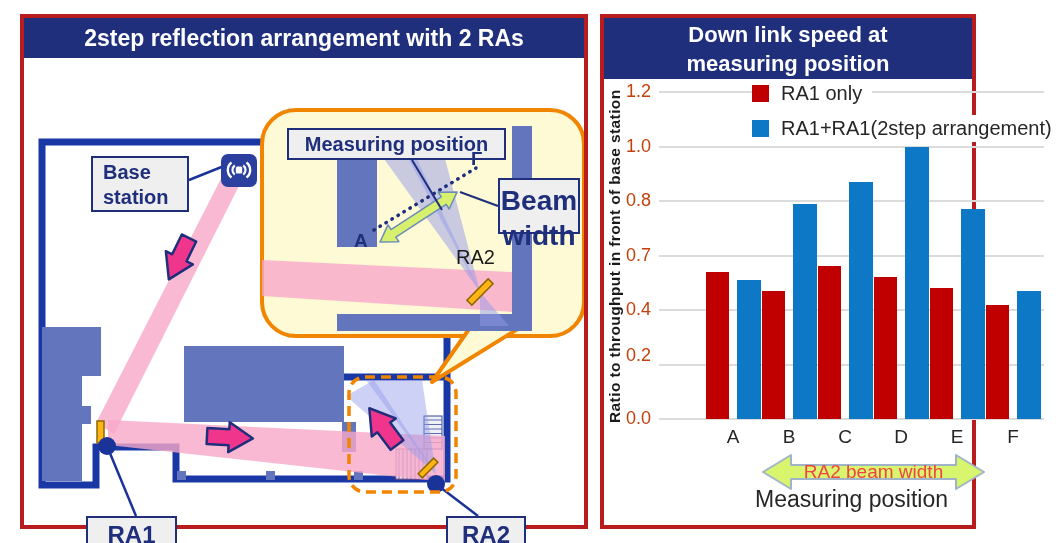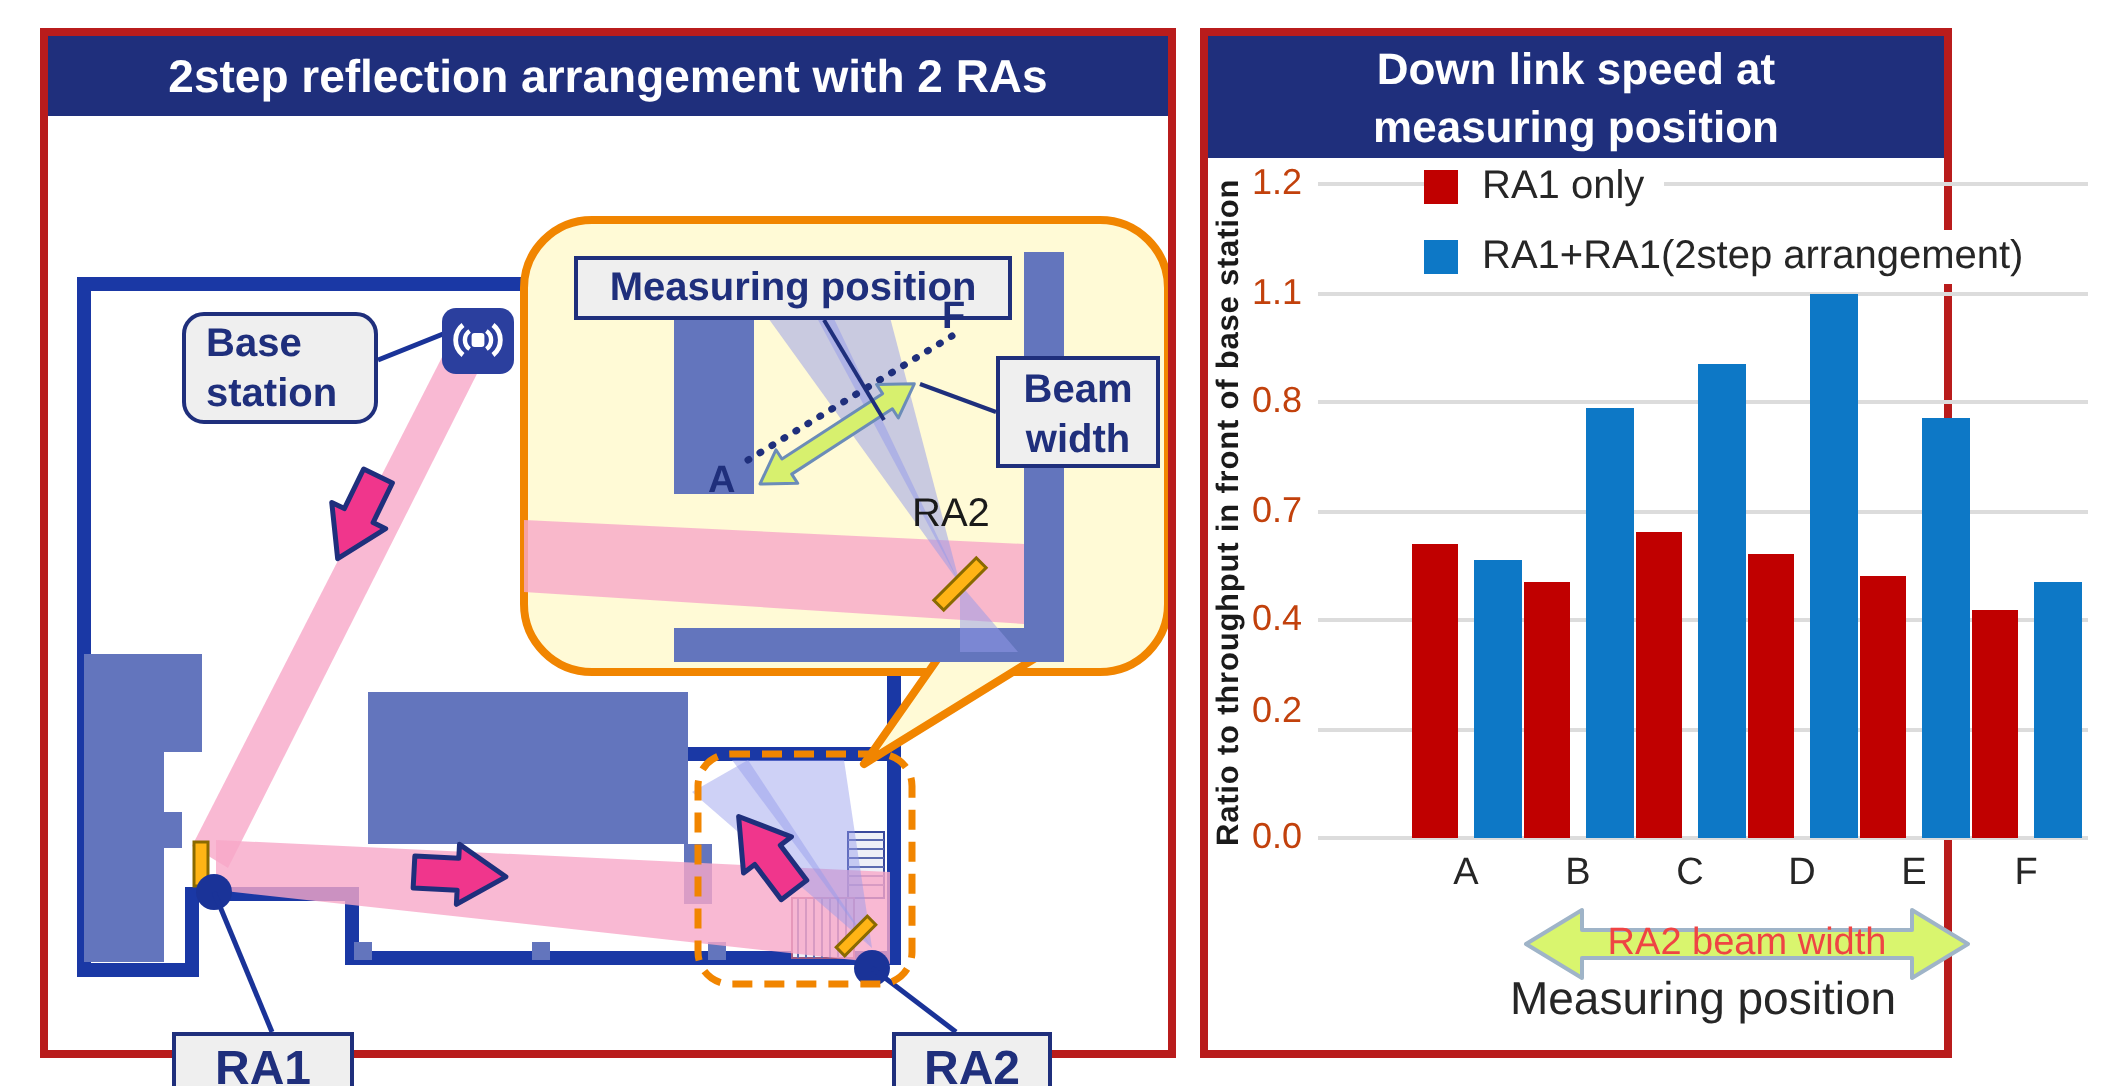--- a/index.html
+++ b/index.html
@@ -14,21 +14,21 @@
   .diagram-wrap{position:absolute;left:0;top:40px;width:560px;height:467px;}
   svg{display:block;}
   .lblbox{position:absolute;background:#efefef;border:2.5px solid #1f2f7c;color:#1f2f7c;font-weight:bold;box-sizing:border-box;}
   .blacktxt{position:absolute;color:#1a1a1a;font-size:20px;line-height:1.15;font-weight:500;}
   .pointltr{position:absolute;color:#1f2f7c;font-weight:bold;font-size:19px;}
   
   .gridline{position:absolute;height:2px;background:#dcdcdc;}
   .ticklbl{position:absolute;width:40px;text-align:right;font-size:18px;color:#c2410c;}
   .bar{position:absolute;}
   .catlbl{position:absolute;width:40px;text-align:center;font-size:19px;color:#262626;}
-  .legend-row{position:absolute;display:flex;align-items:center;gap:12px;background:#ffffff;padding:2px 10px 2px 0;}
+  .legend-row{position:absolute;display:flex;align-items:center;gap:12px;background:#ffffff;padding:2px 10px 2px 0;margin-left:40px;}
   .legend-swatch{width:17px;height:17px;flex:0 0 auto;}
   .legend-text{font-size:20px;color:#262626;white-space:nowrap;}
   #y-axis-label{position:absolute;left:2px;top:66px;height:345px;width:24px;writing-mode:vertical-rl;transform:rotate(180deg);text-align:center;font-size:15.5px;font-weight:bold;color:#1a1a1a;letter-spacing:.4px;}
   #x-axis-label{position:absolute;left:55px;top:468px;width:385px;text-align:center;font-size:23px;color:#262626;}
   #beam-width-annotation{position:absolute;left:157px;top:435px;width:225px;height:38px;}
   #beam-width-annotation .anno-text{position:absolute;left:0;top:8px;width:100%;text-align:center;font-size:19px;color:#ef4444;}
 </style>
 </head>
 <body>
 
@@ -122,28 +122,28 @@
       </g>
 
       <g transform="translate(456,234) rotate(45)">
         <rect x="-3.5" y="-15" width="7" height="30" fill="#ffb415" stroke="#8a6a00" stroke-width="1.5"></rect>
       </g>
 
       <line x1="388" y1="102" x2="418" y2="152" stroke="#1f2f7c" stroke-width="2"></line>
       <line x1="474" y1="148" x2="436" y2="134" stroke="#1f2f7c" stroke-width="2"></line>
     </svg>
 
-    <div class="lblbox" style="left:67px;top:98px;width:98px;height:56px;font-size:20px;line-height:1.25;padding:2px 4px 0 10px;border-radius:11px;">
+    <div class="lblbox" style="left:67px;top:98px;width:98px;height:56px;font-size:20px;line-height:1.25;padding:2px 4px 0 10px;">
       <span>Base station</span>
     </div>
     <div class="lblbox" style="left:62px;top:458px;width:91px;height:38px;font-size:24px;text-align:center;line-height:34px;">RA1</div>
     <div class="lblbox" style="left:422px;top:458px;width:80px;height:38px;font-size:24px;text-align:center;line-height:34px;">RA2</div>
 
     <div class="lblbox" style="left:263px;top:70px;width:219px;height:32px;font-size:20px;text-align:center;line-height:28px;">Measuring position</div>
-    <div class="lblbox" style="left:474px;top:120px;width:82px;height:56px;font-size:20px;text-align:center;line-height:1.25;padding-top:3px;">Beam width</div>
+    <div class="lblbox" style="left:474px;top:120px;width:82px;height:56px;font-size:28px;text-align:center;line-height:1.25;padding-top:3px;">Beam width</div>
 
     <div class="blacktxt" style="left:432px;top:188px;">RA2</div>
     <div class="pointltr" style="left:330px;top:172px;">A</div>
     <div class="pointltr" style="left:447px;top:90px;">F</div>
   </div>
 </div>
 
 <div class="panel" id="right-panel">
   <div class="panel-header" id="right-header">
     <div>Down link speed at measuring position</div>
@@ -172,21 +172,21 @@
         <div class="bar" style="left: 357px; top: 191.175px; width: 24px; height: 209.825px; background: rgb(13, 120, 198);"></div>
         <div class="bar" style="left: 382px; top: 286.55px; width: 23px; height: 114.45px; background: rgb(192, 0, 0);"></div>
         <div class="bar" style="left: 413px; top: 272.925px; width: 24px; height: 128.075px; background: rgb(13, 120, 198);"></div>
       </div>
     <div id="yticks">
         <div class="ticklbl" style="left: 7px; top: 390px;">0.0</div>
         <div class="ticklbl" style="left: 7px; top: 327px;">0.2</div>
         <div class="ticklbl" style="left: 7px; top: 281px;">0.4</div>
         <div class="ticklbl" style="left: 7px; top: 226.5px;">0.7</div>
         <div class="ticklbl" style="left: 7px; top: 172px;">0.8</div>
-        <div class="ticklbl" style="left: 7px; top: 117.5px;">1.1</div>
+        <div class="ticklbl" style="left: 7px; top: 117.5px;">1.0</div>
         <div class="ticklbl" style="left: 7px; top: 63px;">1.2</div>
       </div>
     <div id="xcats">
         <div class="catlbl" style="left: 109px; top: 408px;">A</div>
         <div class="catlbl" style="left: 165px; top: 408px;">B</div>
         <div class="catlbl" style="left: 221px; top: 408px;">C</div>
         <div class="catlbl" style="left: 277px; top: 408px;">D</div>
         <div class="catlbl" style="left: 333px; top: 408px;">E</div>
         <div class="catlbl" style="left: 389px; top: 408px;">F</div>
       </div>

